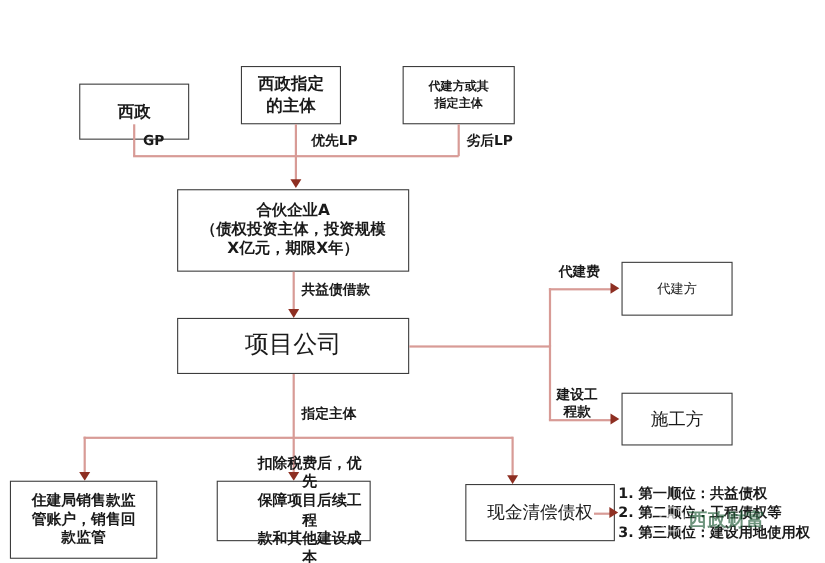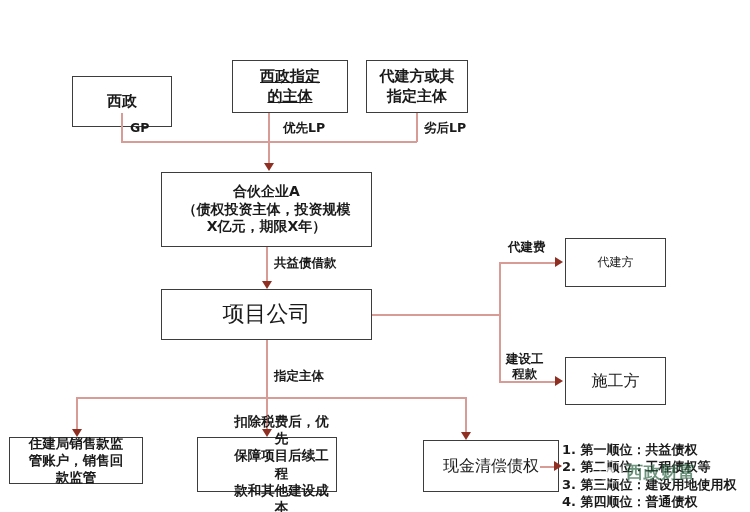--- a/index.html
+++ b/index.html
@@ -37,27 +37,27 @@
     text-align: center;
     color: #1a1a1a;
     font-weight: bold;
     line-height: 1.28;
     padding: 2px 4px;
   }
   .node .txt { display: block; width: 100%; white-space: pre-line; }
 
   
   #node-xizheng      { left: 72px;  top: 76px;  width: 100px; height: 51px;  font-size: 15px; }
-  #node-xz-entity    { left: 232px; top: 60px;  width: 116px; height: 53px;  font-size: 15px; text-decoration: underline; }
-  #node-agent-entity { left: 366px; top: 60px;  width: 102px; height: 53px;  font-size: 15px; }
+  #node-xz-entity    { left: 219px; top: 60px;  width: 91px; height: 53px;  font-size: 15px; }
+  #node-agent-entity { left: 366px; top: 60px;  width: 102px; height: 53px;  font-size: 11px; }
   #node-partnership  { left: 161px; top: 172px; width: 211px; height: 75px;  font-size: 14px; }
   #node-project-co   { left: 161px; top: 289px; width: 211px; height: 51px;  font-size: 22px; font-weight: normal; }
   #node-agent        { left: 565px; top: 238px; width: 101px; height: 49px;  font-size: 12px; font-weight: normal; }
   #node-contractor   { left: 565px; top: 357px; width: 101px; height: 48px;  font-size: 16px; font-weight: normal; }
-  #node-escrow       { left: 9px;   top: 437px; width: 134px; height: 47px;  font-size: 13.5px; }
+  #node-escrow       { left: 9px;   top: 437px; width: 134px; height: 71px;  font-size: 13.5px; }
   #node-tax          { left: 197px; top: 437px; width: 140px; height: 55px;  font-size: 13.5px; padding-left: 33px; }
   #node-cash         { left: 404px; top: 440px; width: 136px; height: 52px;  font-size: 16px; font-weight: normal; margin-left: 19px; }
 
   
   .ln {
     position: absolute;
     background: #d89b96;
   }
   .ln.h { height: 1.6px; }
   .ln.v { width: 1.6px; }
@@ -225,21 +225,20 @@
     <span class="txt">现金清偿债权</span>
   </div>
 
   <div class="ln h" style="left:540px; top:466px; width:18px;"></div>
   <div class="arrow right" style="left:554px; top:461px;"></div>
 
   <div id="priority-list">
     <div class="pitem">1. 第一顺位：共益债权</div>
     <div class="pitem">2. 第二顺位：工程债权等</div>
     <div class="pitem">3. 第三顺位：建设用地使用权</div>
-    <div class="pitem">4. 第四顺位：普通债权</div>
   </div>
 
   <div id="watermark">
     <div class="wm-logo"></div>
     <div class="wm-text">西政财富</div>
   </div>
 
 </div>
 
 </body></html>

